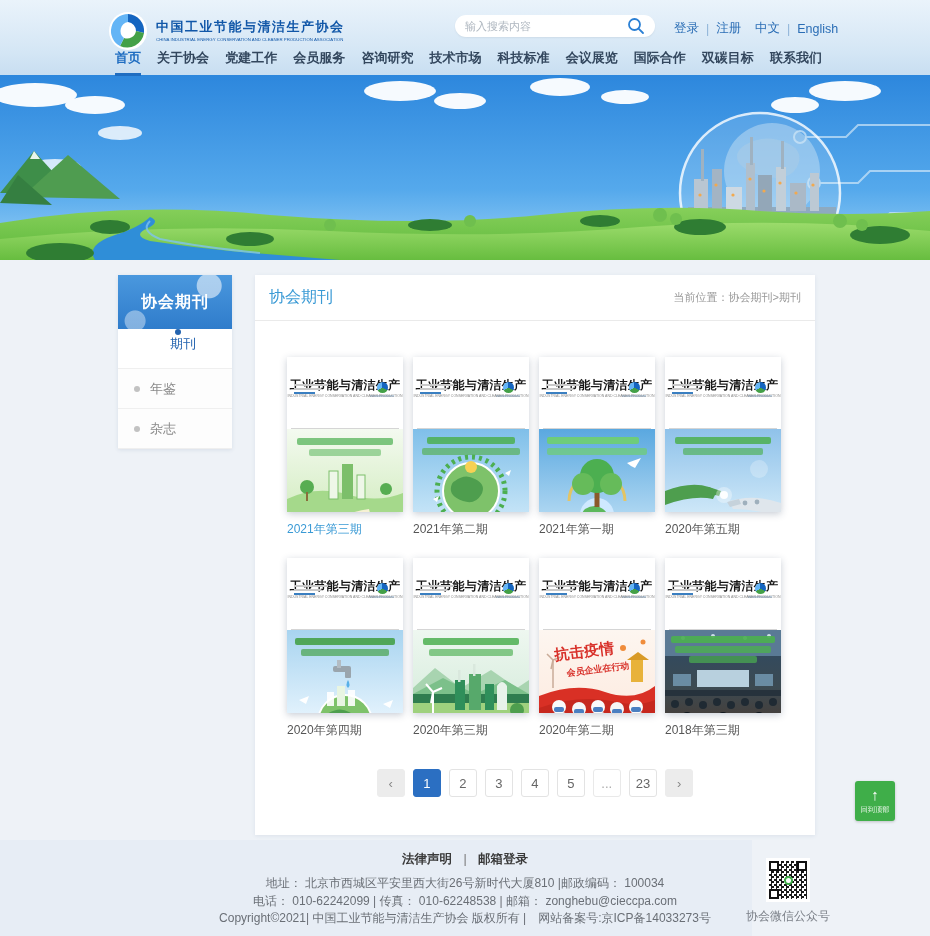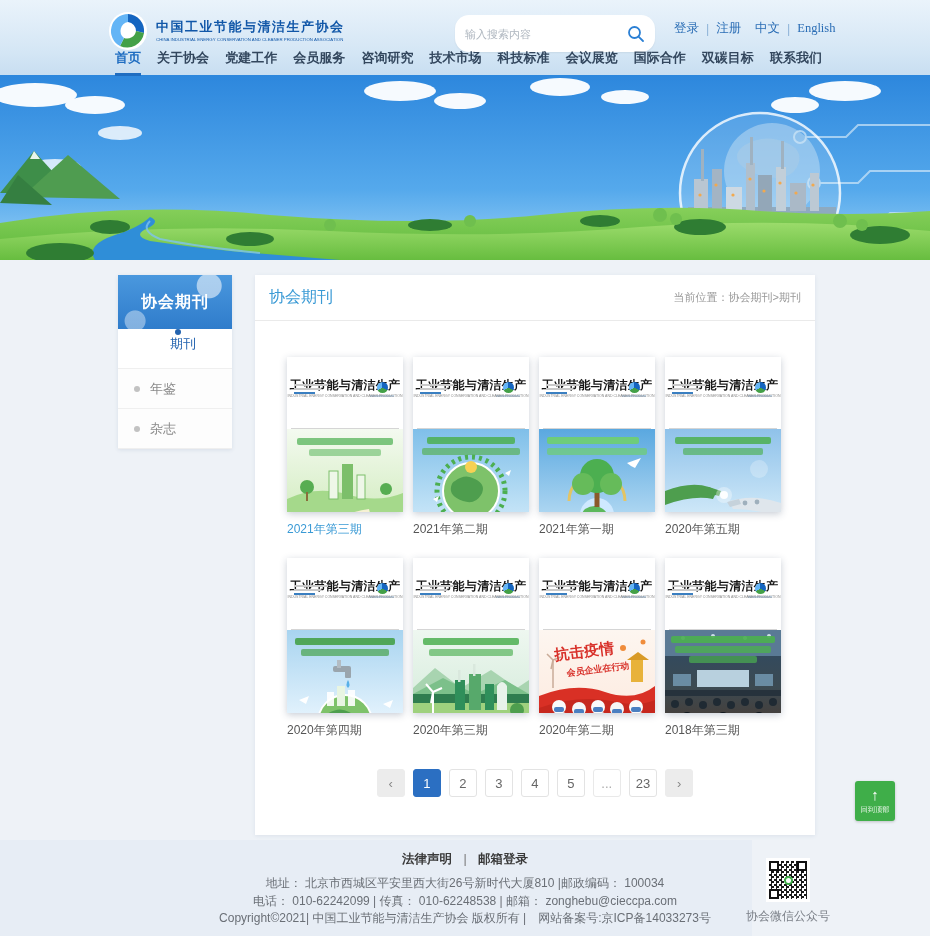--- a/index.html
+++ b/index.html
@@ -7,27 +7,27 @@
   #page { position:relative; width:930px; height:936px; margin:0 auto; background:#eef2f7; overflow:hidden; }
 
   
   .header { position:absolute; left:0; top:0; width:930px; height:75px;
             background:linear-gradient(180deg,#eaf3fb 0%,#d4e6f5 70%,#c8def1 100%); z-index:5; }
   .logo-wrap { position:absolute; left:108px; top:11px; display:flex; align-items:center; }
   .logo-icon { width:40px; height:40px; }
   .logo-text { margin-left:8px; }
   .logo-cn { font-size:13px; font-weight:bold; color:#1157a8; letter-spacing:1.5px; }
   .logo-en { font-size:7px; color:#1157a8; transform:scale(.62); transform-origin:left top; white-space:nowrap; margin-top:1px; }
-  .search-pill { position:absolute; left:455px; top:15px; width:200px; height:37px; background:#fff;
+  .search-pill { position:absolute; left:455px; top:15px; width:200px; height:22px; background:#fff;
                  border-radius:14px; display:flex; align-items:center; padding:0 10px; box-shadow:0 1px 2px rgba(0,0,0,.06); }
   .search-pill input { flex:1; border:none; outline:none; font-size:11px; color:#333; background:transparent; }
   .search-pill input::placeholder { color:#aeb6bf; }
   .search-btn { width:18px; height:18px; cursor:pointer; }
   .hdr-links { position:absolute; top:20px; font-size:12.5px; color:#2a6db5; display:flex; gap:7px; align-items:center; }
-  .hdr-links a { color:#2a6db5; text-decoration:none; cursor:pointer;font-family:Liberation Serif, serif; }
+  .hdr-links a { color:#2a6db5; text-decoration:none; cursor:pointer; }
   .hdr-sep { color:#8fb4d8; }
   .links-auth { left:674px; }
   .links-lang { left:755px; }
   .nav { position:absolute; left:115px; top:45px; width:707px; height:30px; display:flex; justify-content:space-between; }
   .nav-item { position:relative; font-size:13px; color:#33475e; line-height:26px; cursor:pointer; white-space:nowrap;font-weight:bold; }
   .nav-item.active { color:#1f6dc1; }
   .nav-item.active::after { content:""; position:absolute; left:50%; bottom:-1px; transform:translateX(-50%);
                             width:26px; height:3px; background:#1f6dc1; }
 
   

